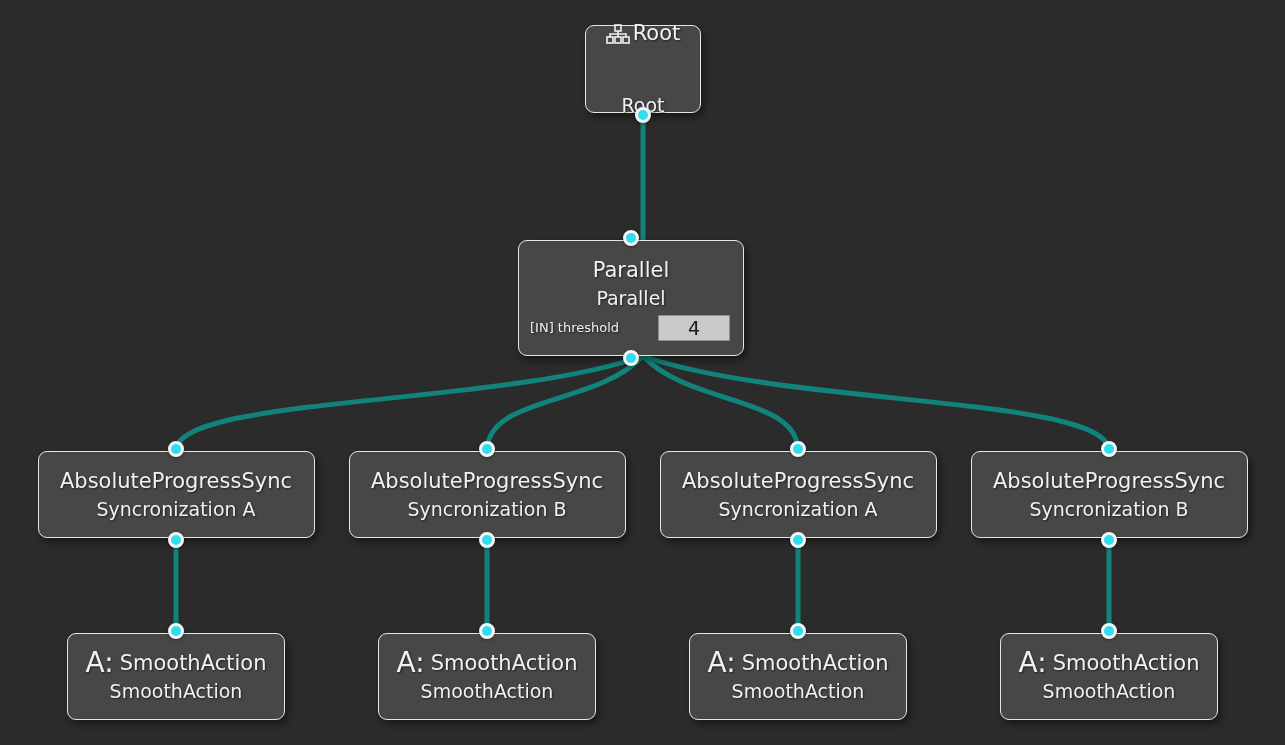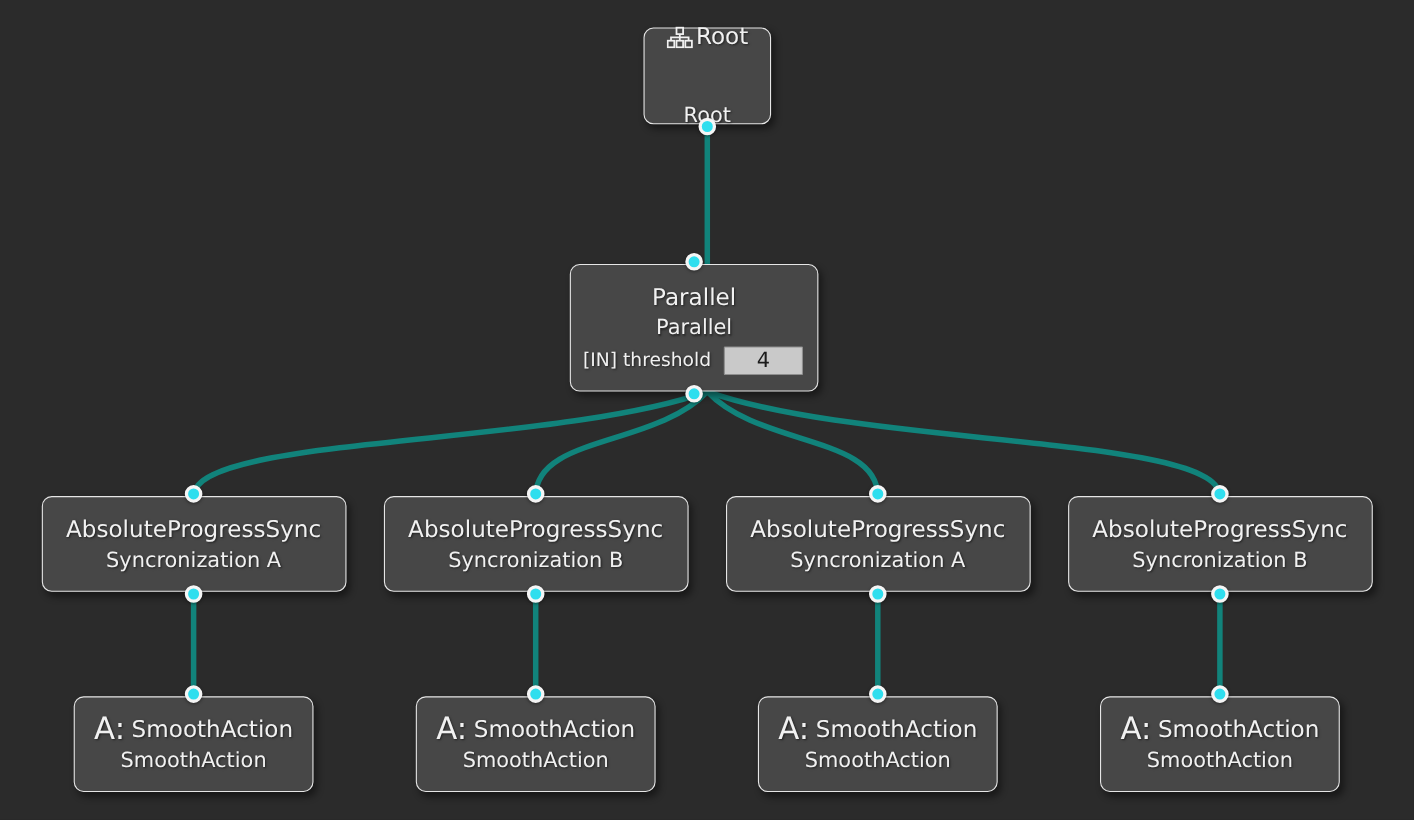--- a/index.html
+++ b/index.html
@@ -46,21 +46,21 @@
   .action-prefix { font-size: 28px; line-height: 28px; margin-right: 3px; }
 
   .param-row {
     display: flex;
     align-items: center;
     justify-content: space-between;
     width: 100%;
     padding: 0 13px 0 11px;
     margin-top: 3px;
   }
-  .param-label { font-size: 17px; white-space: nowrap; }
+  .param-label { font-size: 13px; white-space: nowrap; }
   .param-input {
     width: 72px;
     height: 26px;
     background: var(--input-bg);
     border: 1px solid #8f8f8f;
     border-radius: 1px;
     color: var(--input-text);
     font-size: 19px;
     text-align: center;
     font-family: inherit;

